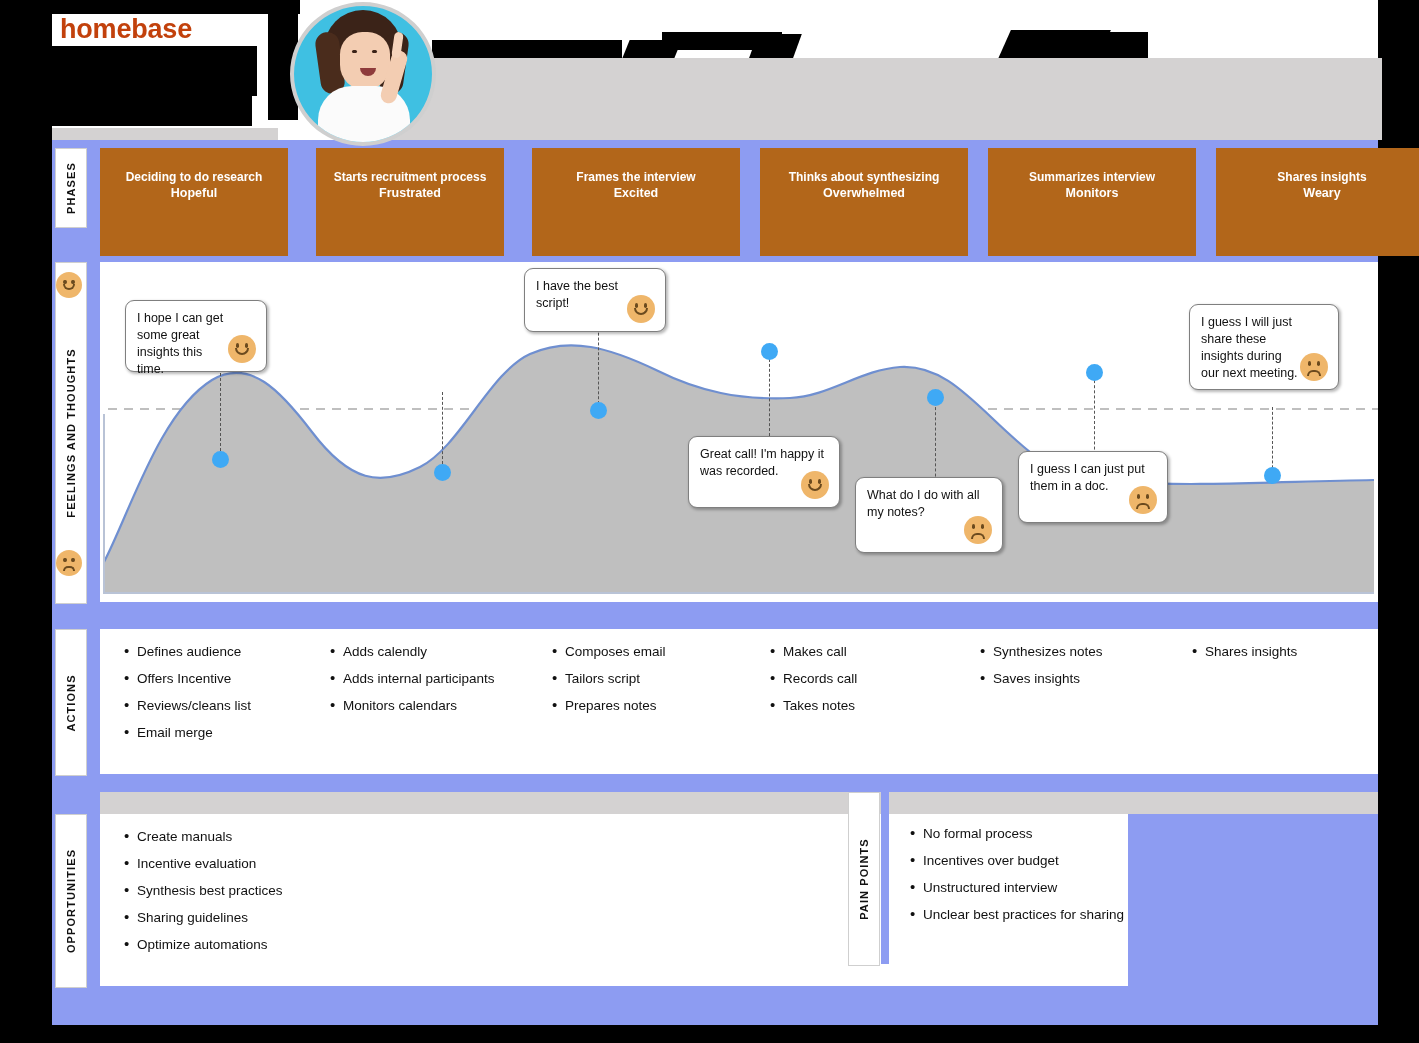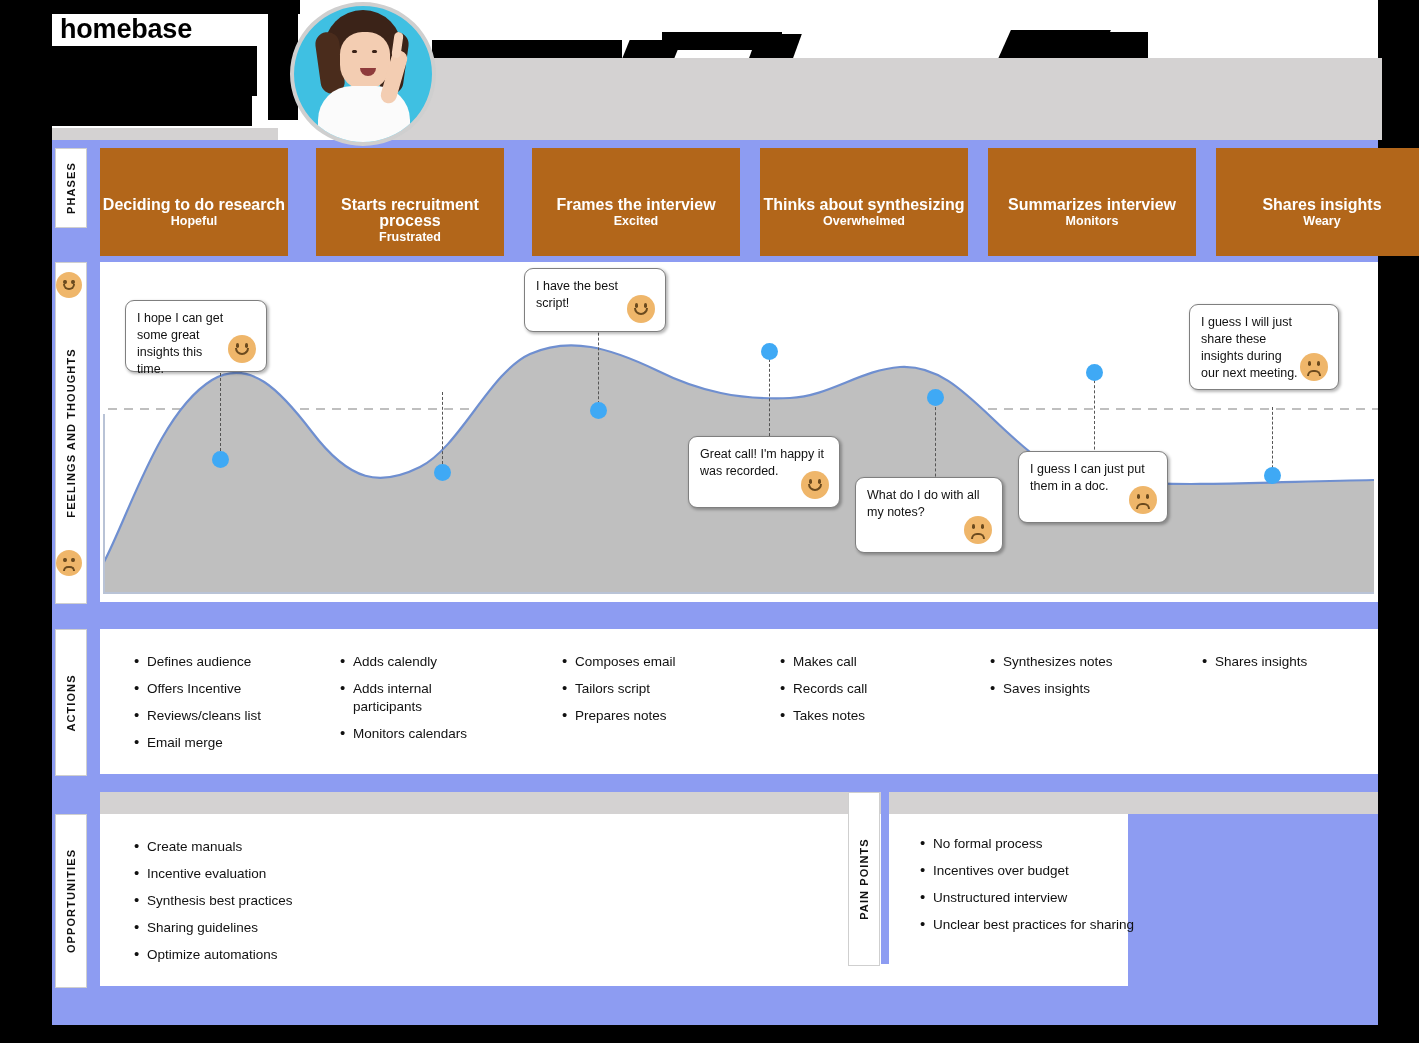--- a/index.html
+++ b/index.html
@@ -5,21 +5,21 @@
   html,body{margin:0;padding:0;background:#000;}
   body{font-family:"Liberation Sans",sans-serif;}
   #stage{position:relative;width:1419px;height:1043px;background:#000;overflow:hidden;}
 
   
   #slide{position:absolute;left:52px;top:0;width:1326px;height:1025px;background:#fff;}
 
   
   #header{position:absolute;left:0;top:0;width:1326px;height:140px;background:#fff;}
   .redact{position:absolute;background:#000;}
-  .logo{position:absolute;left:8px;top:14px;color:#000000;font-size:27px;font-weight:bold;letter-spacing:-.2px;}
+  .logo{position:absolute;left:8px;top:14px;color:#c2410c;font-size:27px;font-weight:bold;letter-spacing:-.2px;}
   .grey-strip{position:absolute;background:#d4d2d2;}
   .hdr-word{position:absolute;color:#000;font-size:11px;font-weight:bold;letter-spacing:-.2px;}
 
   
   #avatar{position:absolute;left:238px;top:2px;width:138px;height:136px;border-radius:50%;
           background:#3fc0e2;border:4px solid #cfcfcf;overflow:hidden;z-index:6;}
   .av-hair{position:absolute;left:30px;top:4px;width:78px;height:68px;border-radius:42px 42px 30px 30px;background:#3b2318;}
   .av-hair2{position:absolute;left:24px;top:26px;width:24px;height:62px;border-radius:14px;background:#4a2c1c;transform:rotate(-8deg);}
   .av-hair3{position:absolute;left:88px;top:26px;width:24px;height:62px;border-radius:14px;background:#3b2318;transform:rotate(8deg);}
   .av-face{position:absolute;left:46px;top:26px;width:50px;height:58px;border-radius:25px 25px 28px 28px;background:#f3cdb2;}
@@ -34,21 +34,21 @@
 
   
   .rail{position:absolute;left:3px;background:#fff;border:1px solid #cfcfcf;
         display:flex;align-items:center;justify-content:center;z-index:4;}
   .rail span{transform:rotate(-90deg);white-space:nowrap;font-size:11px;font-weight:bold;letter-spacing:1.1px;color:#111;}
 
   
   #phases{position:absolute;left:48px;top:8px;width:1278px;height:108px;}
   .phase{position:absolute;top:0;height:108px;background:#b2661a;color:#fff;
          text-align:center;padding-top:21px;box-sizing:border-box;}
-  .phase .l1{font-size:16px;font-weight:bold;line-height:16px;margin-top:28px;}
+  .phase .l1{font-size:12px;font-weight:bold;line-height:16px;}
   .phase .l2{font-size:12.5px;font-weight:bold;line-height:16px;}
 
   
   #feelings{position:absolute;left:48px;top:122px;width:1278px;height:340px;background:#fff;}
   #curvewrap{position:absolute;left:0;top:0;width:1278px;height:340px;}
   .emoji-rail{position:absolute;left:4px;width:26px;height:26px;z-index:5;}
 
   
   .face{border-radius:50%;background:#efb66a;position:relative;display:inline-block;}
   .face .e{position:absolute;width:14%;height:17%;border-radius:50%;background:#6b4a1e;top:30%;}
@@ -64,21 +64,21 @@
   .bubble .bface{position:absolute;right:10px;bottom:8px;width:28px;height:28px;}
   .leader{position:absolute;border-left:1px dashed #555;z-index:2;}
   .dot{position:absolute;width:17px;height:17px;border-radius:50%;background:#3fa9f5;z-index:3;}
 
   
   #actions{position:absolute;left:48px;top:489px;width:1278px;height:145px;background:#fff;}
   
   #oppgrey{position:absolute;left:48px;top:652px;width:1278px;height:22px;background:#d4d2d2;}
   #opps{position:absolute;left:48px;top:674px;width:1028px;height:172px;background:#fff;}
 
-  ul.blist{margin:10px;padding:0;list-style:none;}
+  ul.blist{margin:0;padding:0;list-style:none;}
   ul.blist li{position:relative;padding-left:15px;font-size:13.5px;line-height:18px;color:#111;margin-bottom:9px;}
   ul.blist li:before{content:"\2022";position:absolute;left:2px;top:-1px;font-size:15px;}
   .col{position:absolute;top:14px;}
 </style>
 </head>
 <body>
 
 <div id="stage">
   <div id="slide">
 

